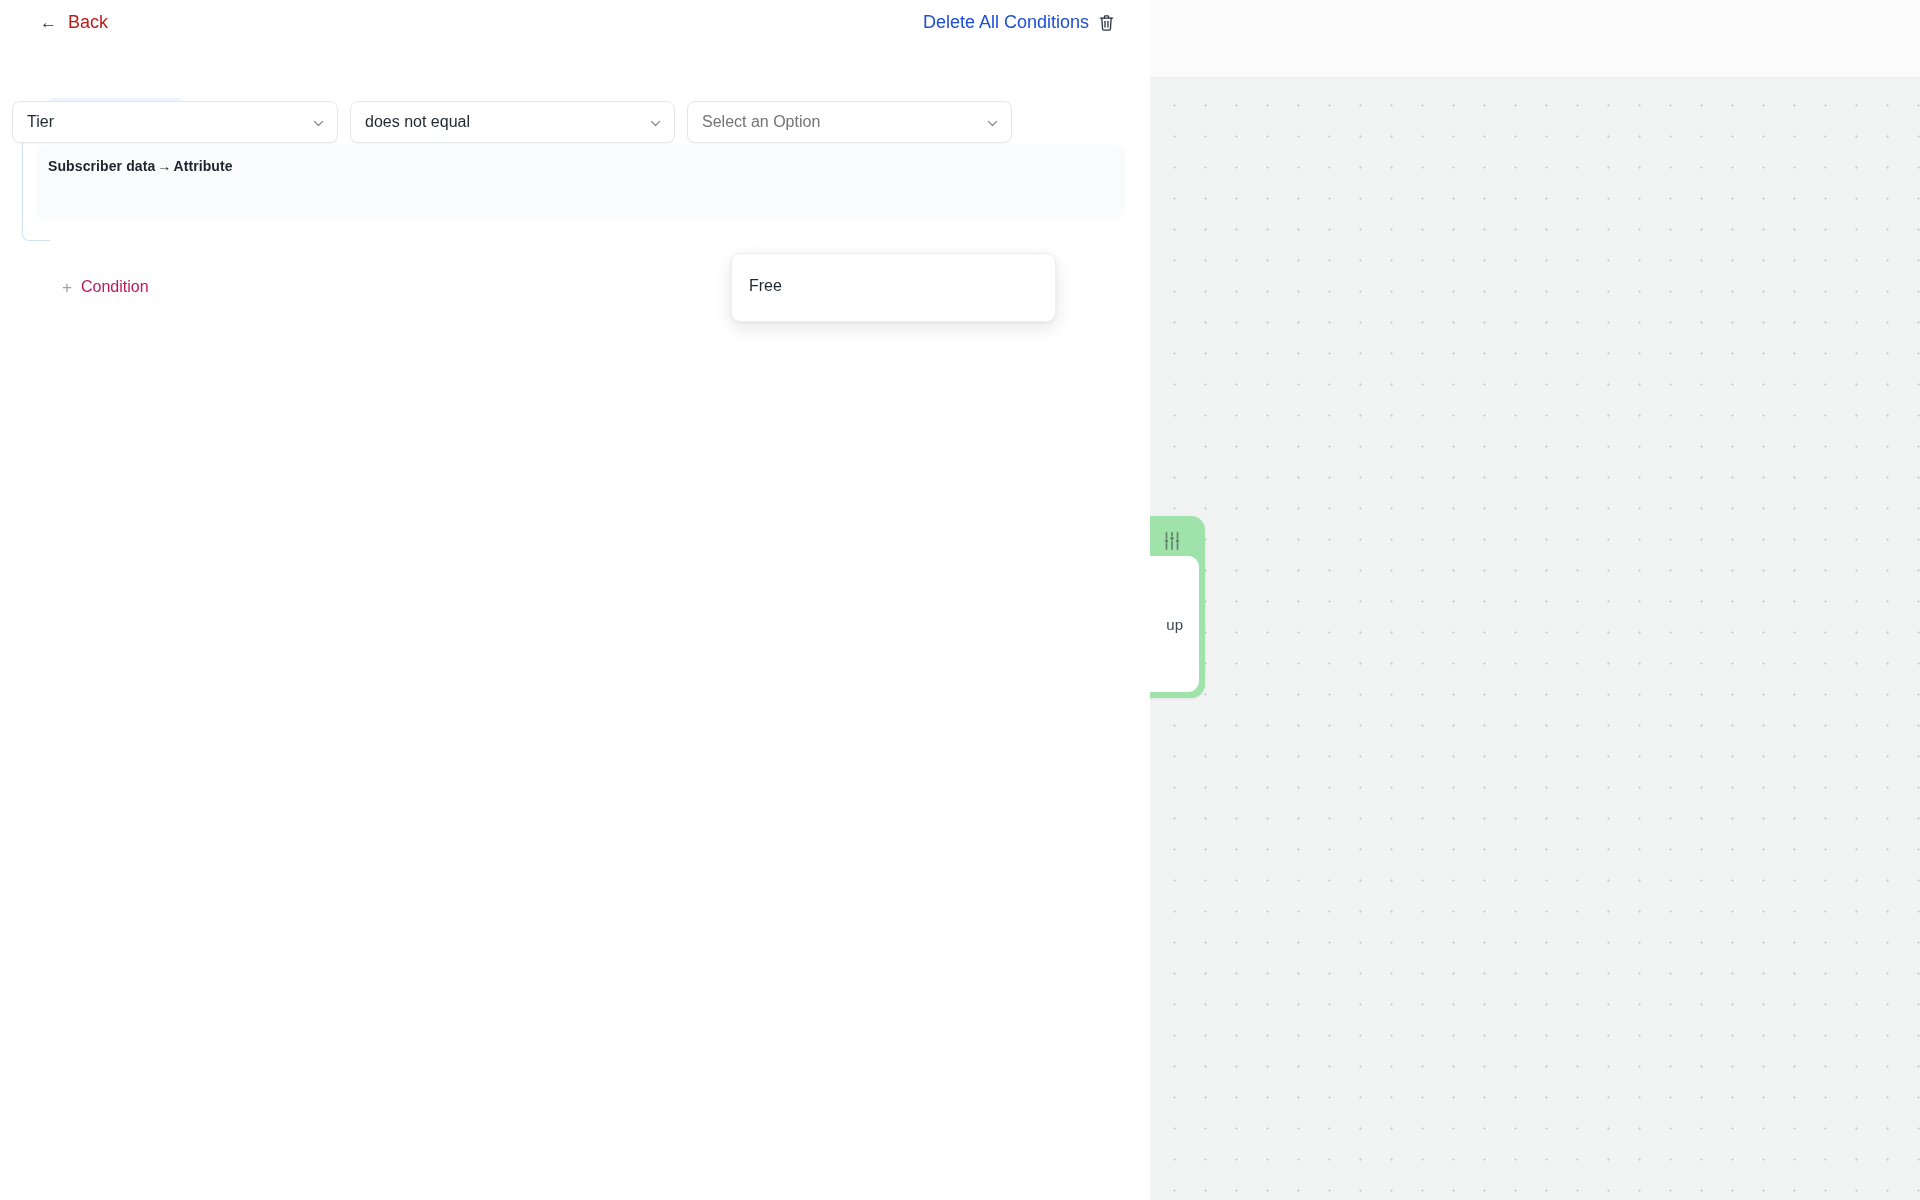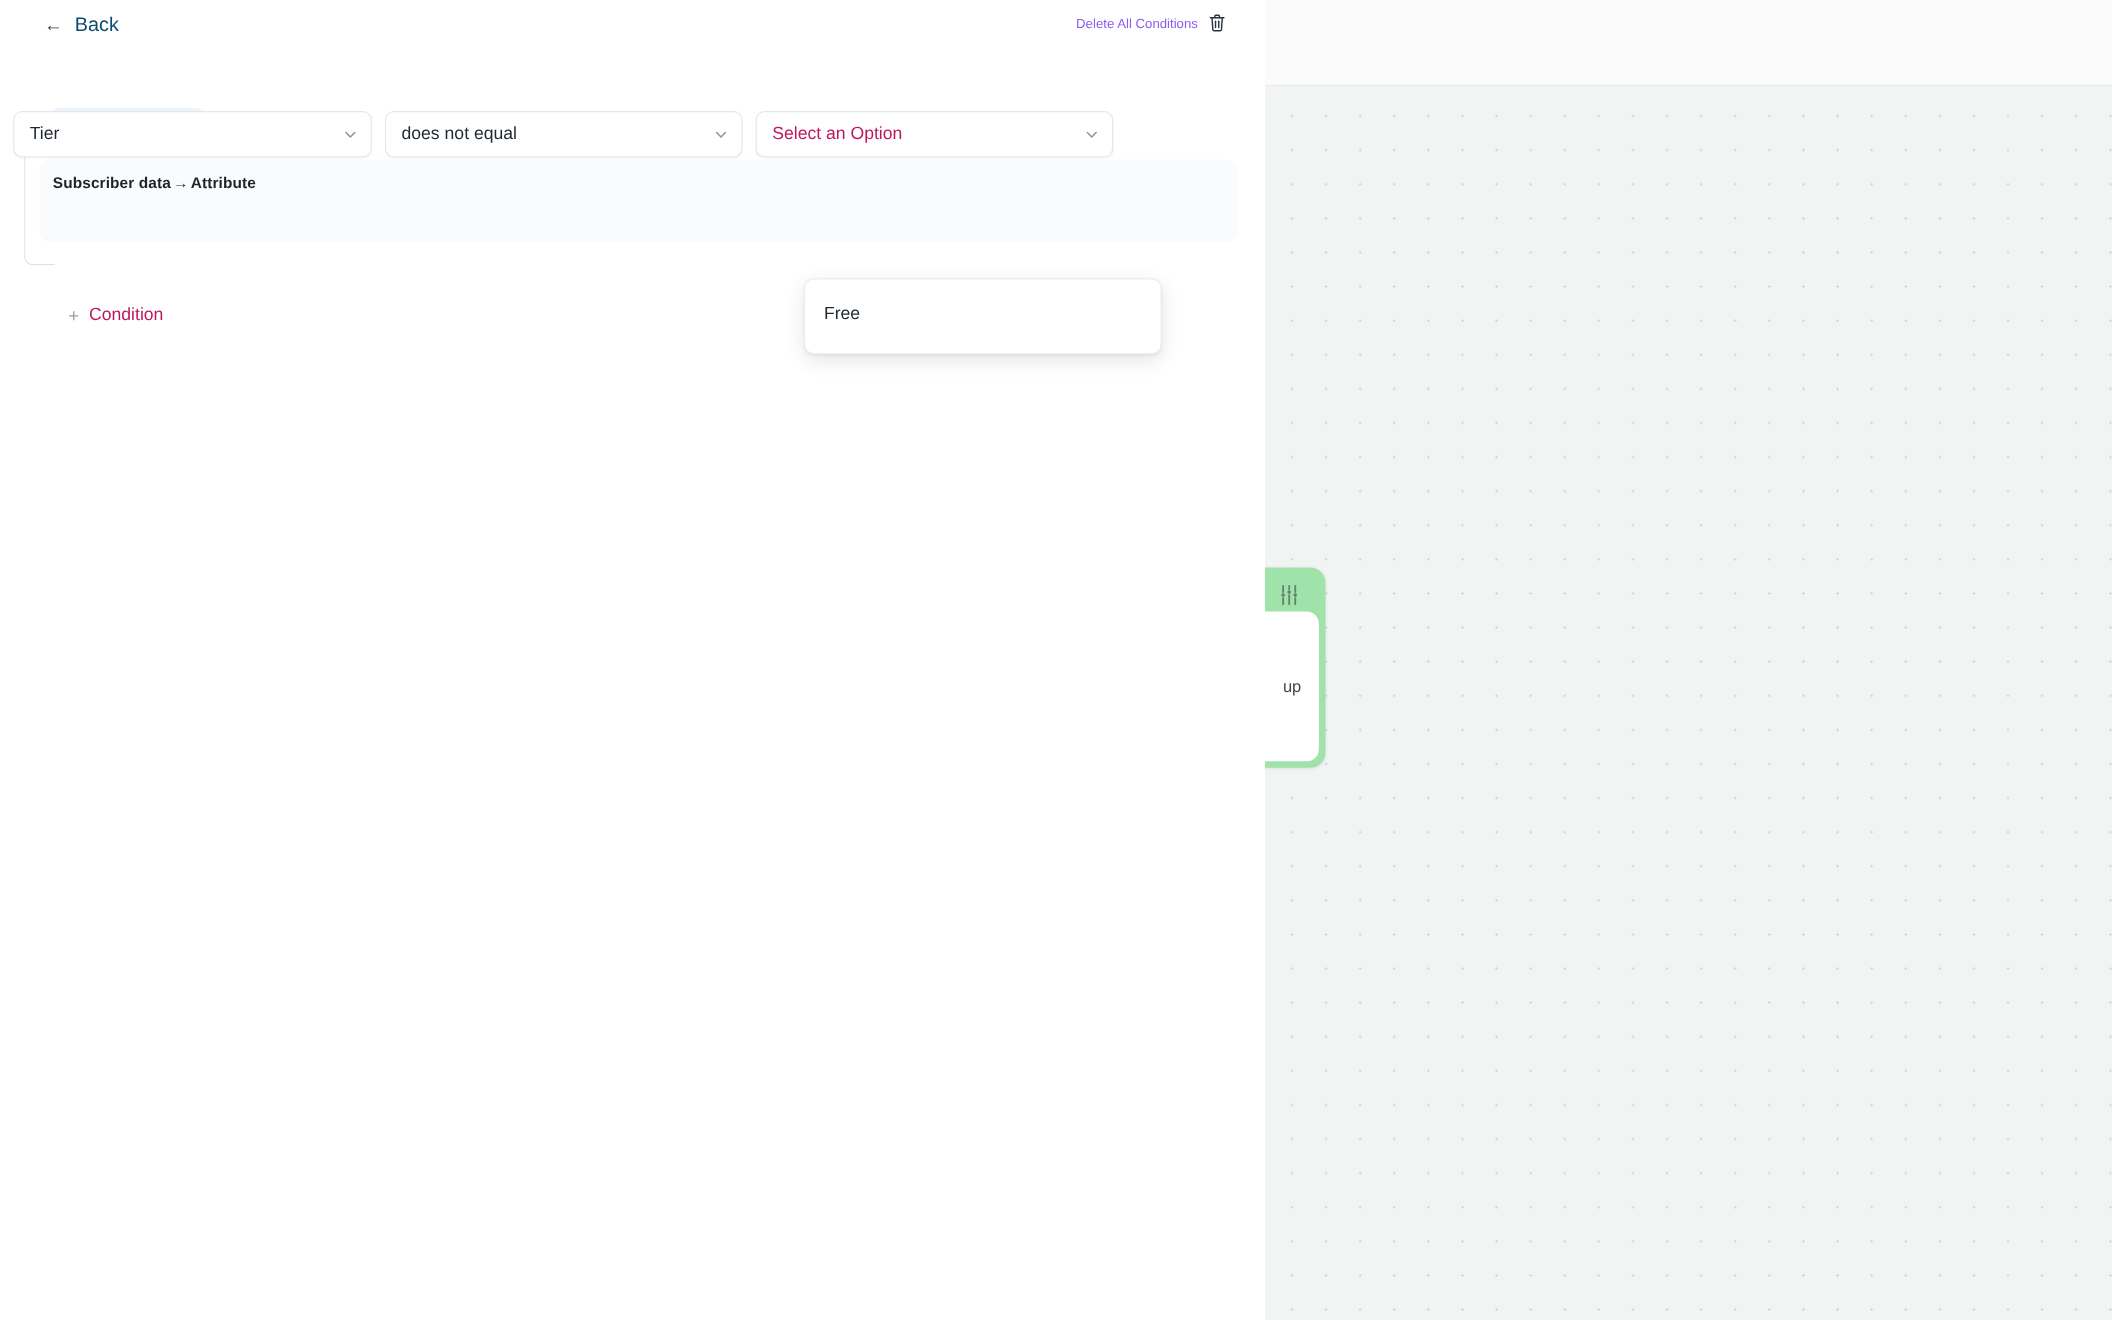--- a/index.html
+++ b/index.html
@@ -107,34 +107,34 @@
     gap: 11px;
     cursor: pointer;
   }
   #back-button .arrow-glyph {
     font-size: 17px;
     color: #2c3440;
     line-height: 1;
   }
   #back-button .back-label {
     font-size: 18px;
-    color: #0c4a6e;
+    color: #b91c1c;
   }
   #delete-all {
     position: absolute;
     right: 35px;
     top: 12px;
     display: flex;
     align-items: center;
     gap: 9px;
     cursor: pointer;
   }
   #delete-all .del-label {
-    font-size: 12px;
-    color: #8b5cf6;
+    font-size: 18px;
+    color: #1d4ed8;
   }
   #delete-all .trash-icon {
     width: 17px;
     height: 18px;
     display: block;
   }
 
   
   #group-area {
     position: relative;
@@ -219,21 +219,21 @@
     align-items: center;
     padding: 0 52px 0 14px;
     cursor: pointer;
     box-shadow: 0 1px 1px rgba(16,24,40,0.03);
   }
   .select-box .sel-value {
     font-size: 16px;
     color: #1f2730;
     white-space: nowrap;
   }
-  .select-box .sel-value.placeholder { color: #be185d; }
+  .select-box .sel-value.placeholder { color: #737373; }
   .select-box .chev {
     position: absolute;
     right: 12px;
     top: 50%;
     transform: translateY(-50%);
     width: 13px;
     height: 13px;
     display: block;
   }
   #select-attribute { width: 326px; }

